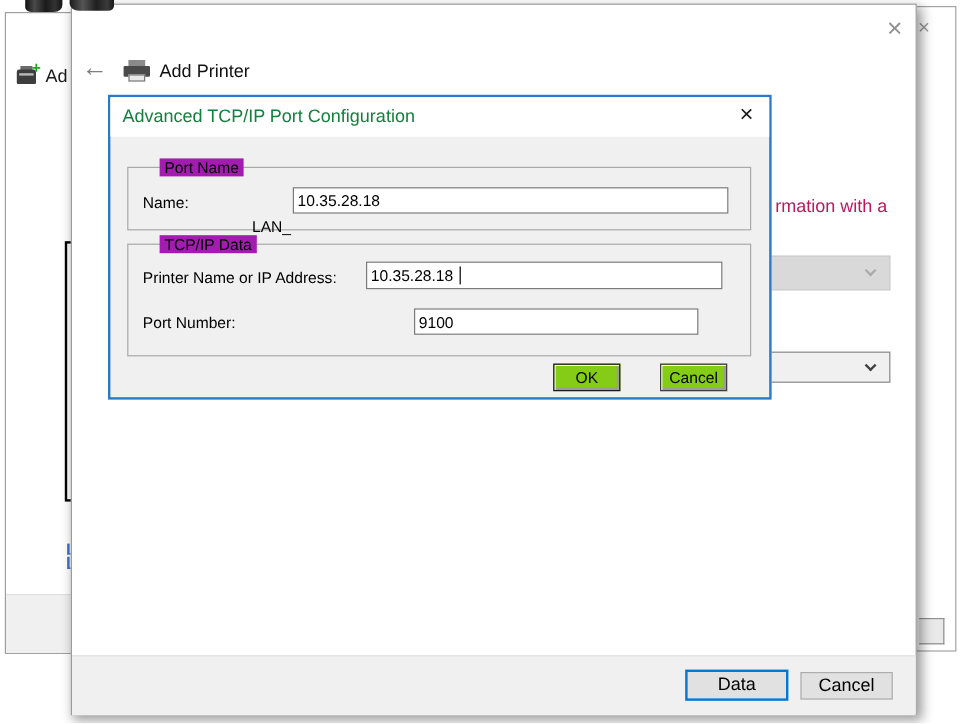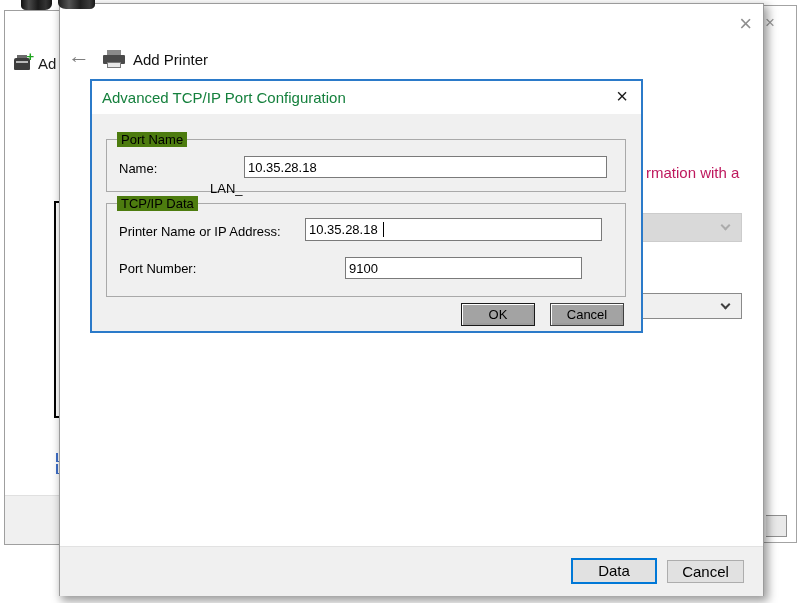--- a/index.html
+++ b/index.html
@@ -64,34 +64,34 @@
 
   
   .dlg { left:90px; top:79px; width:553px; height:254px; background:#f0f0f0;
          border:2px solid #2b7ac9; z-index:40; }
   .dlg-titlebar { left:0; top:0; width:100%; height:33px; background:#ffffff; }
   .dlg-title { left:10px; top:8px; font-size:15px; color:#15803d; }
   .dlg-close { right:13px; top:5px; color:#1a1a1a; font-size:20px; line-height:20px; }
   .groupbox { border:1px solid #a9a9a9; }
   .g1 { left:14px; top:58px;  width:520px; height:53px; }
   .g2 { left:14px; top:122px; width:520px; height:94px; }
-  .legend { position:absolute; top:-8px; left:10px; background:#4d7c0f; padding:0 4px;
+  .legend { position:absolute; top:-8px; left:26px; background:#a21caf; padding:0 4px;
             font-size:13px; color:#000; line-height:15px; }
   .dlg label, .dlg .txt { font-size:13px; color:#000; }
   .lbl-name { left:27px; top:80px; }
   .lan      { left:118px; top:80px;margin-top:20px; }
   .lbl-ip   { left:27px; top:143px; }
   .lbl-port { left:27px; top:180px; }
   .field { background:#fff; border:1px solid #7a7a7a; font-size:13px; color:#000;
            font-family:"Liberation Sans", sans-serif; padding:0 3px; }
   .f1 { left:152px; top:75px;  width:363px; height:22px; }
   .f2 { left:213px; top:137px; width:297px; height:23px; }
   .f3 { left:213px; top:176px; width:237px; height:22px;margin-left:40px; }
   .caret { left:291px; top:141px; width:1px; height:15px; background:#000; }
-  .clsbtn { width:74px; height:23px; background:#a3a3a3; text-align:center; line-height:21px;
+  .clsbtn { width:56px; height:23px; background:#84cc16; text-align:center; line-height:21px;
             font-size:13px; color:#000;
             box-shadow:inset 1px 1px 0 #ffffff, inset -2px -2px 0 #9d9d9d; }
   .btn-ok     { left:369px; top:222px; border:1px solid #1a1a1a; }
   .btn-cancel { left:458px; top:222px; border:1px solid #3f3f3f; }
 </style>
 </head>
 <body>
 
 <div class="screen">
 

